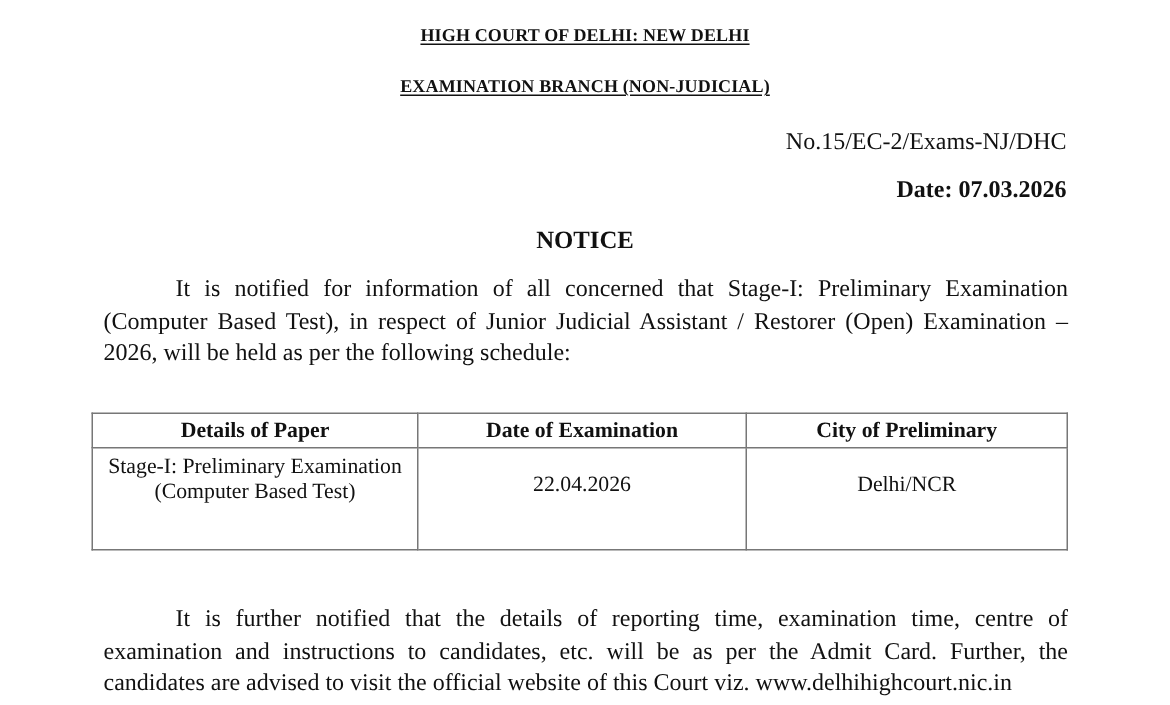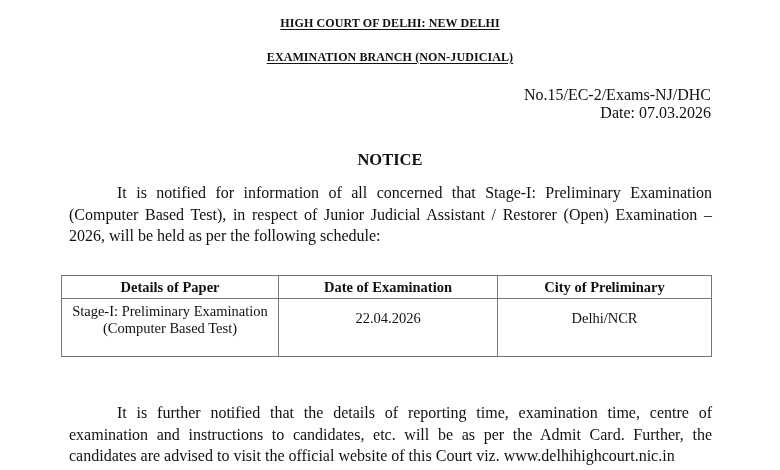--- a/index.html
+++ b/index.html
@@ -19,38 +19,38 @@
   }
   .notice {
     left: 0; width: 780px; text-align: center; font-weight: bold; font-size: 16.5px;
   }
   .para {
     left: 69px; width: 643px; font-size: 16px; line-height: 21.5px;
     text-align: justify; text-align-last: left;
   }
   .para .indent { display: inline-block; width: 48px; }
   table.sched {
-    position: absolute; left: 61px; top: 275px; width: 651px; height: 82px;
+    position: absolute; left: 61px; top: 275px; width: 651px; height: 92px;
     border-collapse: collapse; font-size: 14.5px;
   }
   table.sched th, table.sched td {
     border: 1px solid #777777; text-align: center; padding: 0 6px;
   }
   table.sched th { font-weight: bold; height: 22px; font-size: 14.5px; }
   table.sched td { vertical-align: top; line-height: 17px; padding-top: 4px; }
   table.sched td.mid { vertical-align: middle; padding-top: 0; padding-bottom: 18px; }
 </style>
 </head>
 <body>
 
 <div class="abs title" style="top:16px;">HIGH COURT OF DELHI: NEW DELHI</div>
 <div class="abs title" style="top:50px;">EXAMINATION BRANCH (NON-JUDICIAL)</div>
 
 <div class="abs right" style="top:86px;">No.15/EC-2/Exams-NJ/DHC</div>
-<div class="abs right" style="top:104px;">Date: 07.03.2026</div>
+<div class="abs right" style="top:118px;font-weight:bold;">Date: 07.03.2026</div>
 
 <div class="abs notice" style="top:150px;">NOTICE</div>
 
 <div class="abs para" style="top:182px;">
   <span class="indent"></span><span>It is notified for information of all concerned that Stage-I: Preliminary Examination (Computer Based Test), in respect of Junior Judicial Assistant / Restorer (Open) Examination – 2026, will be held as per the following schedule:</span>
 </div>
 
 <table class="sched">
   <thead>
     <tr>

